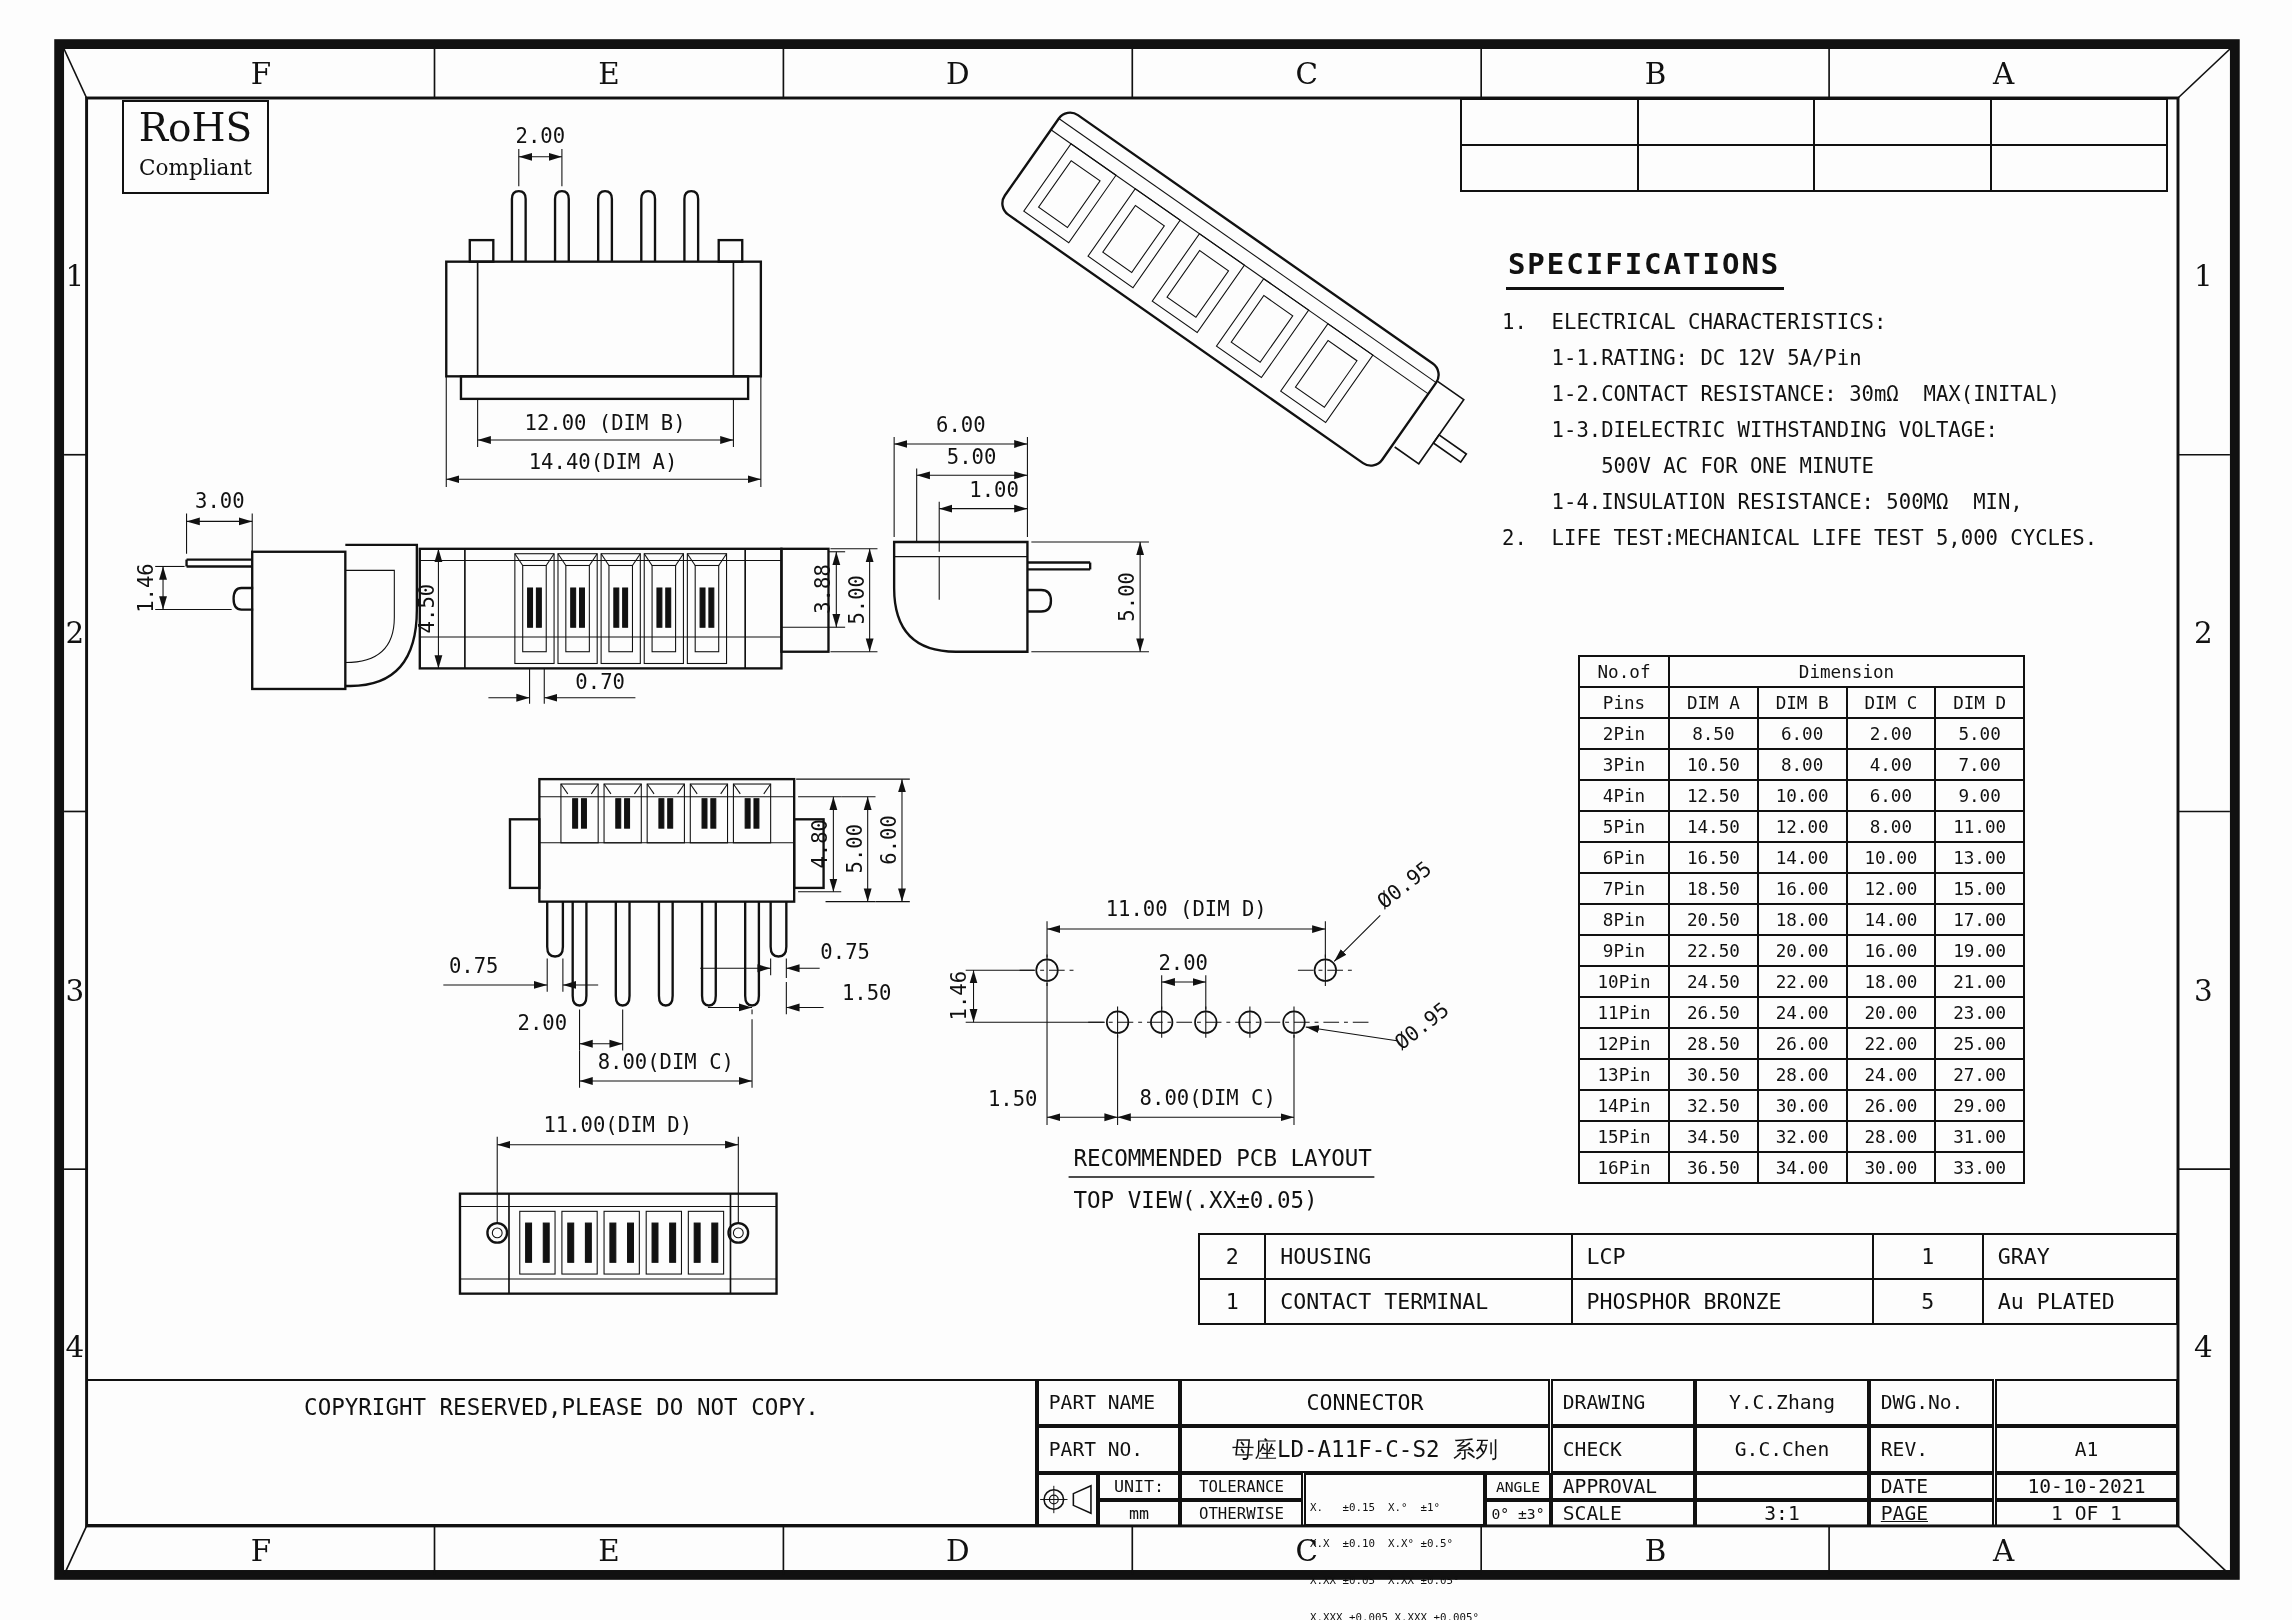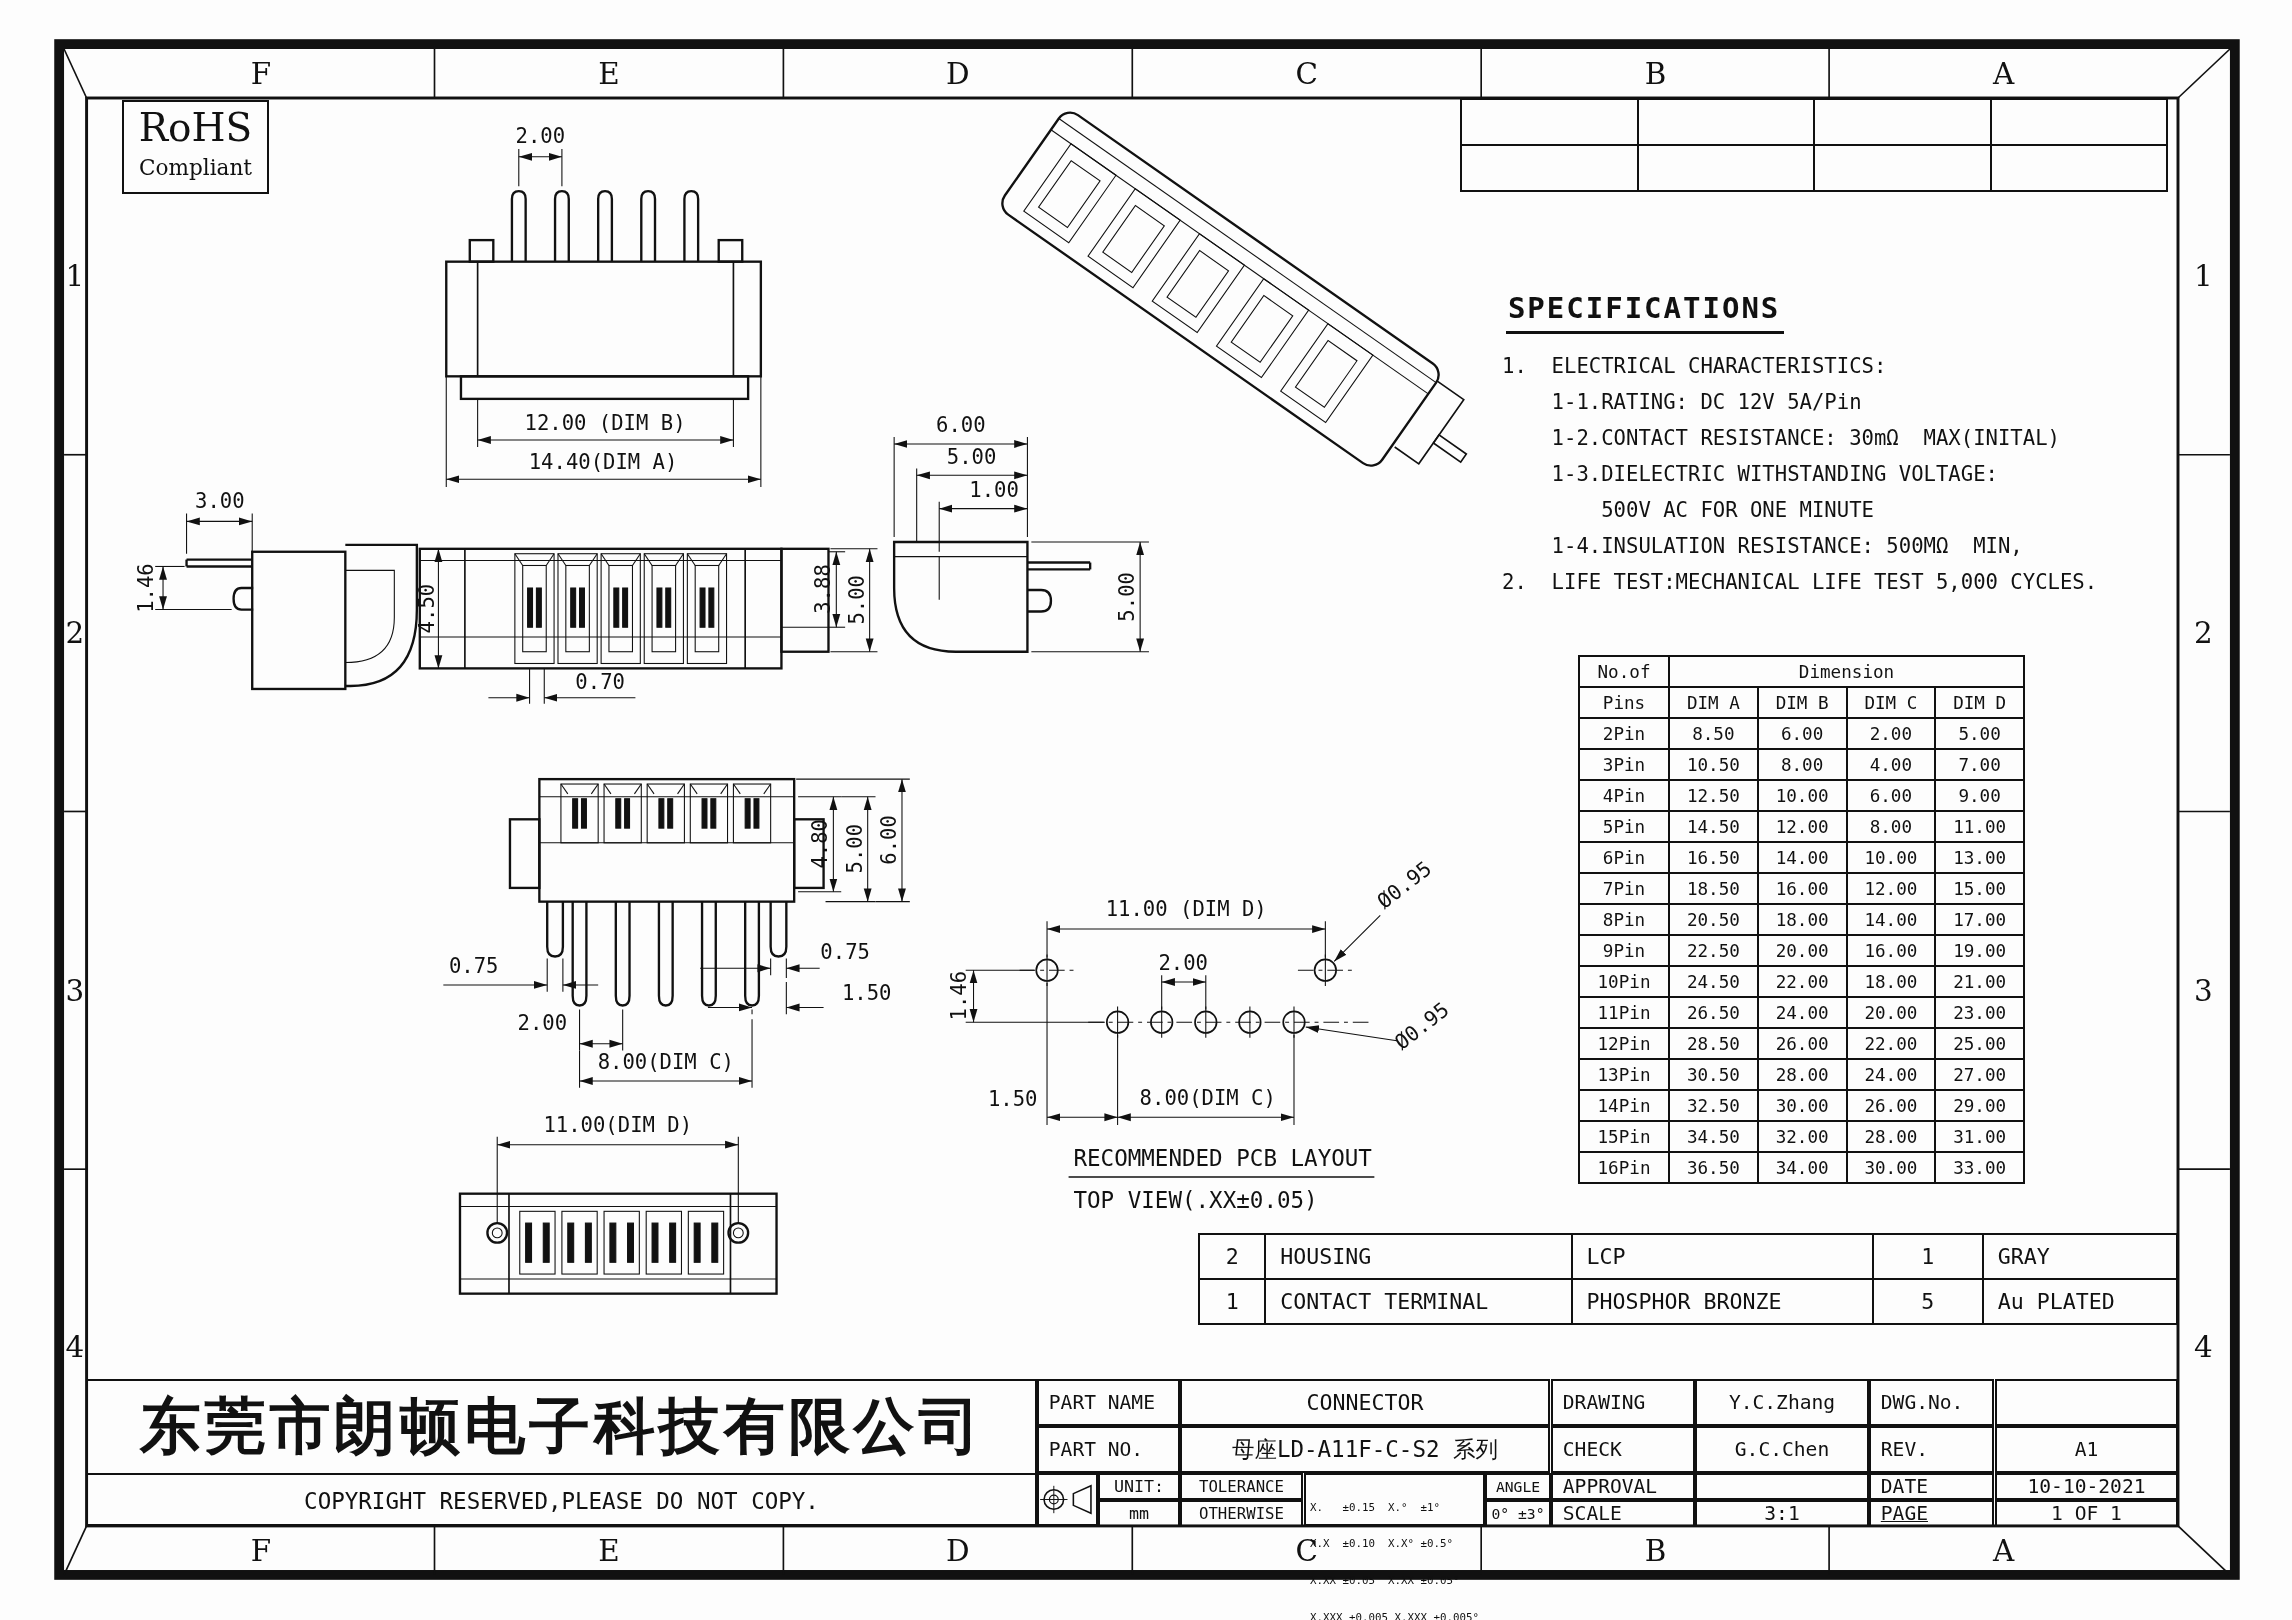--- a/index.html
+++ b/index.html
@@ -14,21 +14,21 @@
         font-family:"DejaVu Serif","Liberation Serif",serif;}
   .rohs .l1{font-size:39px;line-height:51px;}
   .rohs .l2{font-size:21.6px;line-height:29px;}
   
   table{border-collapse:collapse;}
   .revtbl{left:1460px;top:98px;width:708px;}
   .revtbl td{border:2px solid #111;height:44px;text-align:center;font-size:16.7px;padding:0;}
   
   .specs{left:1502px;top:247px;width:725px;}
   .specs .stitle{display:inline-block;font-size:29px;font-weight:bold;letter-spacing:2px;
-                 border-bottom:3.9px solid #111;padding:0 3.9px 5.9px 2px;margin-left:3.9px;margin-top:44px;}
+                 border-bottom:3.9px solid #111;padding:0 3.9px 5.9px 2px;margin-left:3.9px;}
   .specs .sline{white-space:pre;font-size:20.6px;line-height:36px;}
   .specs .sbody{margin-top:13.7px;}
   
   .dimtbl{left:1578px;top:655px;width:447px;table-layout:fixed;}
   .dimtbl td{border:2px solid #111;text-align:center;font-size:17.6px;height:29px;padding:0;}
   
   .partstbl{left:1198px;top:1233px;width:980px;}
   .partstbl td{border:2.5px solid #111;height:43px;font-size:21.6px;padding:0 0 0 13.7px;}
   .partstbl td.c{text-align:center;padding:0;}
   
@@ -730,18 +730,17 @@
   <div class="cell c" style="left:658px;top:94px;width:174px;height:26.5px;"></div>
   <div class="cell" style="left:514px;top:121px;width:144px;height:26.5px;">SCALE</div>
   <div class="cell c" style="left:658px;top:121px;width:174px;height:26.5px;">3:1</div>
   <div class="cell" style="left:832px;top:94px;width:125px;height:26.5px;">DATE</div>
   <div class="cell c" style="left:958px;top:94px;width:183px;height:26.5px;">10-10-2021</div>
   <div class="cell" style="left:832px;top:121px;width:125px;height:26.5px;text-decoration:underline;">PAGE</div>
   <div class="cell c" style="left:958px;top:121px;width:183px;height:26.5px;">1 OF 1</div>
 </div>
 
 <div class="blk company">
-  <div class="cname">东莞市朗顿电子科技有限公司</div>
   <div class="ccopy">COPYRIGHT RESERVED,PLEASE DO NOT COPY.</div>
 </div>
 
 </div>
 
 
 </body></html>

